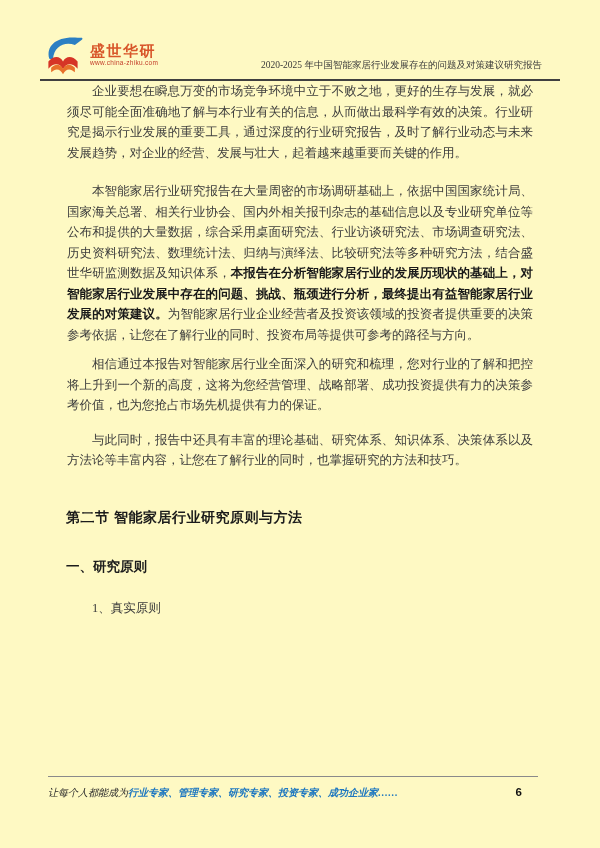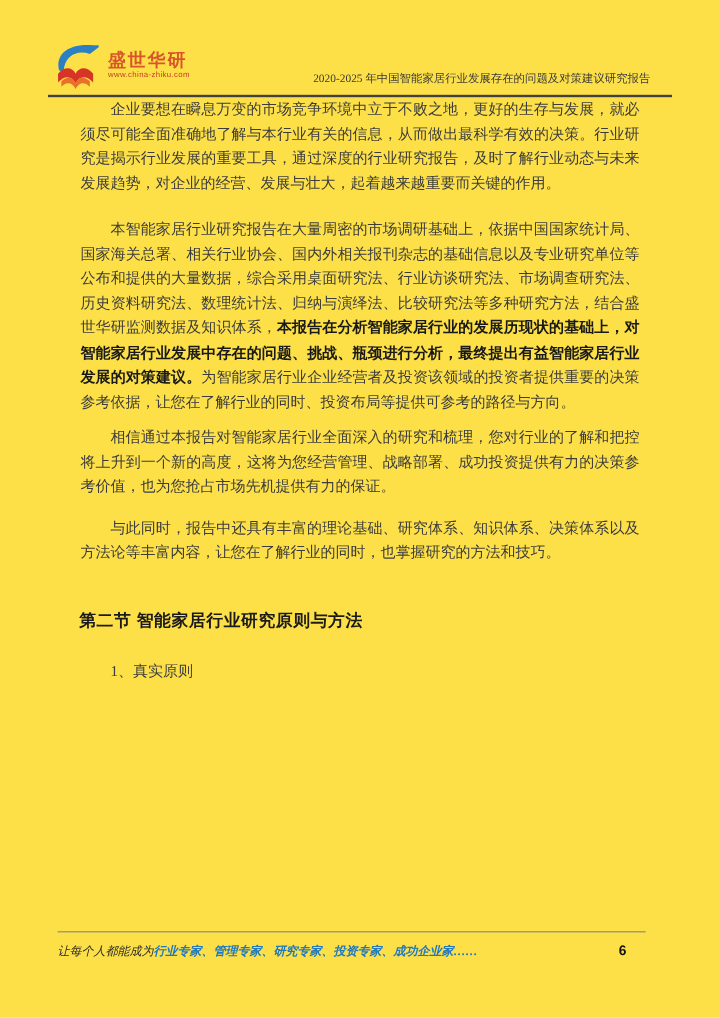--- a/index.html
+++ b/index.html
@@ -1,21 +1,21 @@
 <!DOCTYPE html>
 <html><head>
 <meta charset="utf-8">
 <style>
   * { margin:0; padding:0; box-sizing:border-box; }
   html,body { background:#e9e9e9; }
   .page {
     position:relative;
     width:600px; height:848px;
     margin:0 auto;
-    background:#fde047;
+    background:#fef9c3;
     font-family:"Liberation Serif","DejaVu Serif",serif;
     color:#3c3c3c;
     overflow:hidden;
   }
   
   .header {
     margin:0 40px;
     padding-top:34px;
     padding-bottom:3px;
     border-bottom:2px solid #404040;
@@ -135,20 +135,21 @@
     <p class="para p1">企业要想在瞬息万变的市场竞争环境中立于不败之地，更好的生存与发展，就必须尽可能全面准确地了解与本行业有关的信息，从而做出最科学有效的决策。行业研究是揭示行业发展的重要工具，通过深度的行业研究报告，及时了解行业动态与未来发展趋势，对企业的经营、发展与壮大，起着越来越重要而关键的作用。</p>
 
     <p class="para p2"><span>本智能家居行业研究报告在大量周密的市场调研基础上，依据中国国家统计局、国家海关总署、相关行业协会、国内外相关报刊杂志的基础信息以及专业研究单位等公布和提供的大量数据，综合采用桌面研究法、行业访谈研究法、市场调查研究法、历史资料研究法、数理统计法、归纳与演绎法、比较研究法等多种研究方法，结合盛世华研监测数据及知识体系，</span><span class="bold-run">本报告在分析智能家居行业的发展历现状的基础上，对智能家居行业发展中存在的问题、挑战、瓶颈进行分析，最终提出有益智能家居行业发展的对策建议。</span><span>为智能家居行业企业经营者及投资该领域的投资者提供重要的决策参考依据，让您在了解行业的同时、投资布局等提供可参考的路径与方向。</span></p>
 
     <p class="para p3">相信通过本报告对智能家居行业全面深入的研究和梳理，您对行业的了解和把控将上升到一个新的高度，这将为您经营管理、战略部署、成功投资提供有力的决策参考价值，也为您抢占市场先机提供有力的保证。</p>
 
     <p class="para p4">与此同时，报告中还具有丰富的理论基础、研究体系、知识体系、决策体系以及方法论等丰富内容，让您在了解行业的同时，也掌握研究的方法和技巧。</p>
 
     <div class="h2 h2-2">第二节 智能家居行业研究原则与方法</div>
 
+    <div class="h3">一、研究原则</div>
 
     <div class="item-line">1、真实原则</div>
 
   </div>
 
   <div class="footer">
     <span class="slogan"><span>让每个人都能成为</span><span class="slogan-highlight">行业专家、管理专家、研究专家、投资专家、成功企业家……</span></span>
     <span class="page-number">6</span>
   </div>
 

